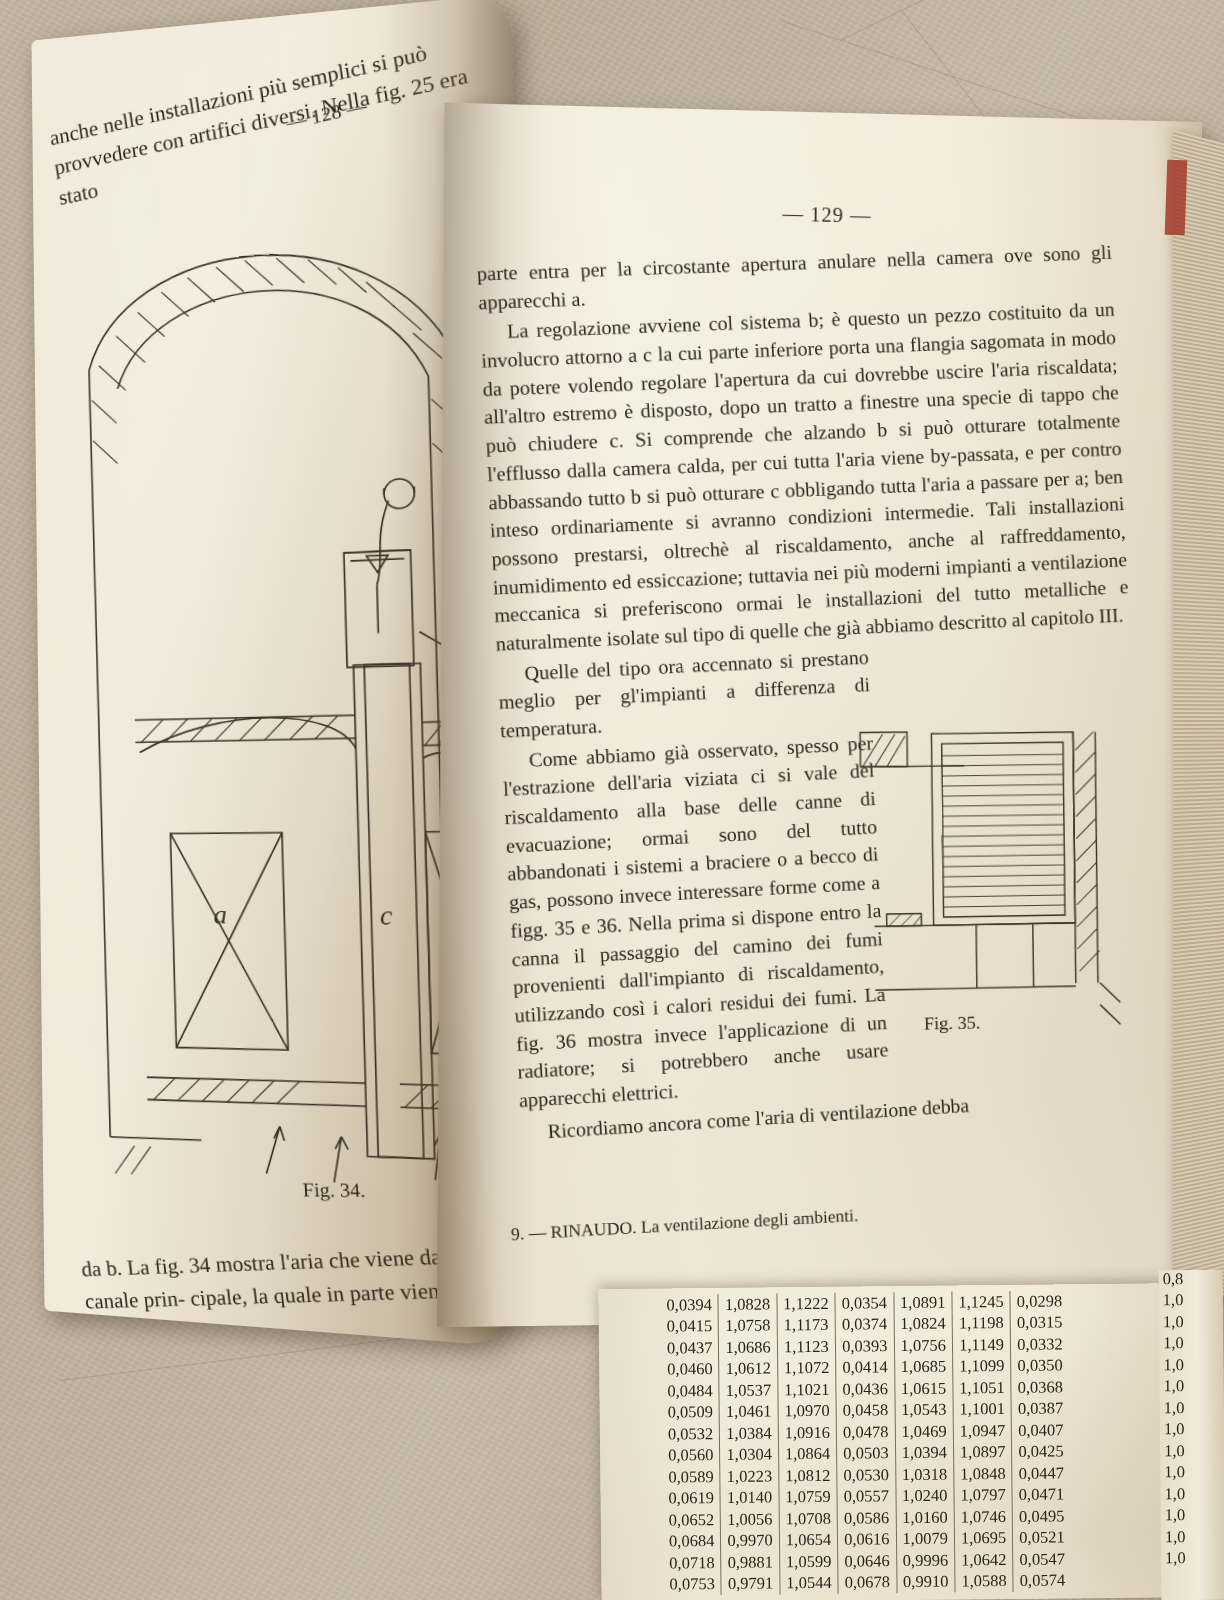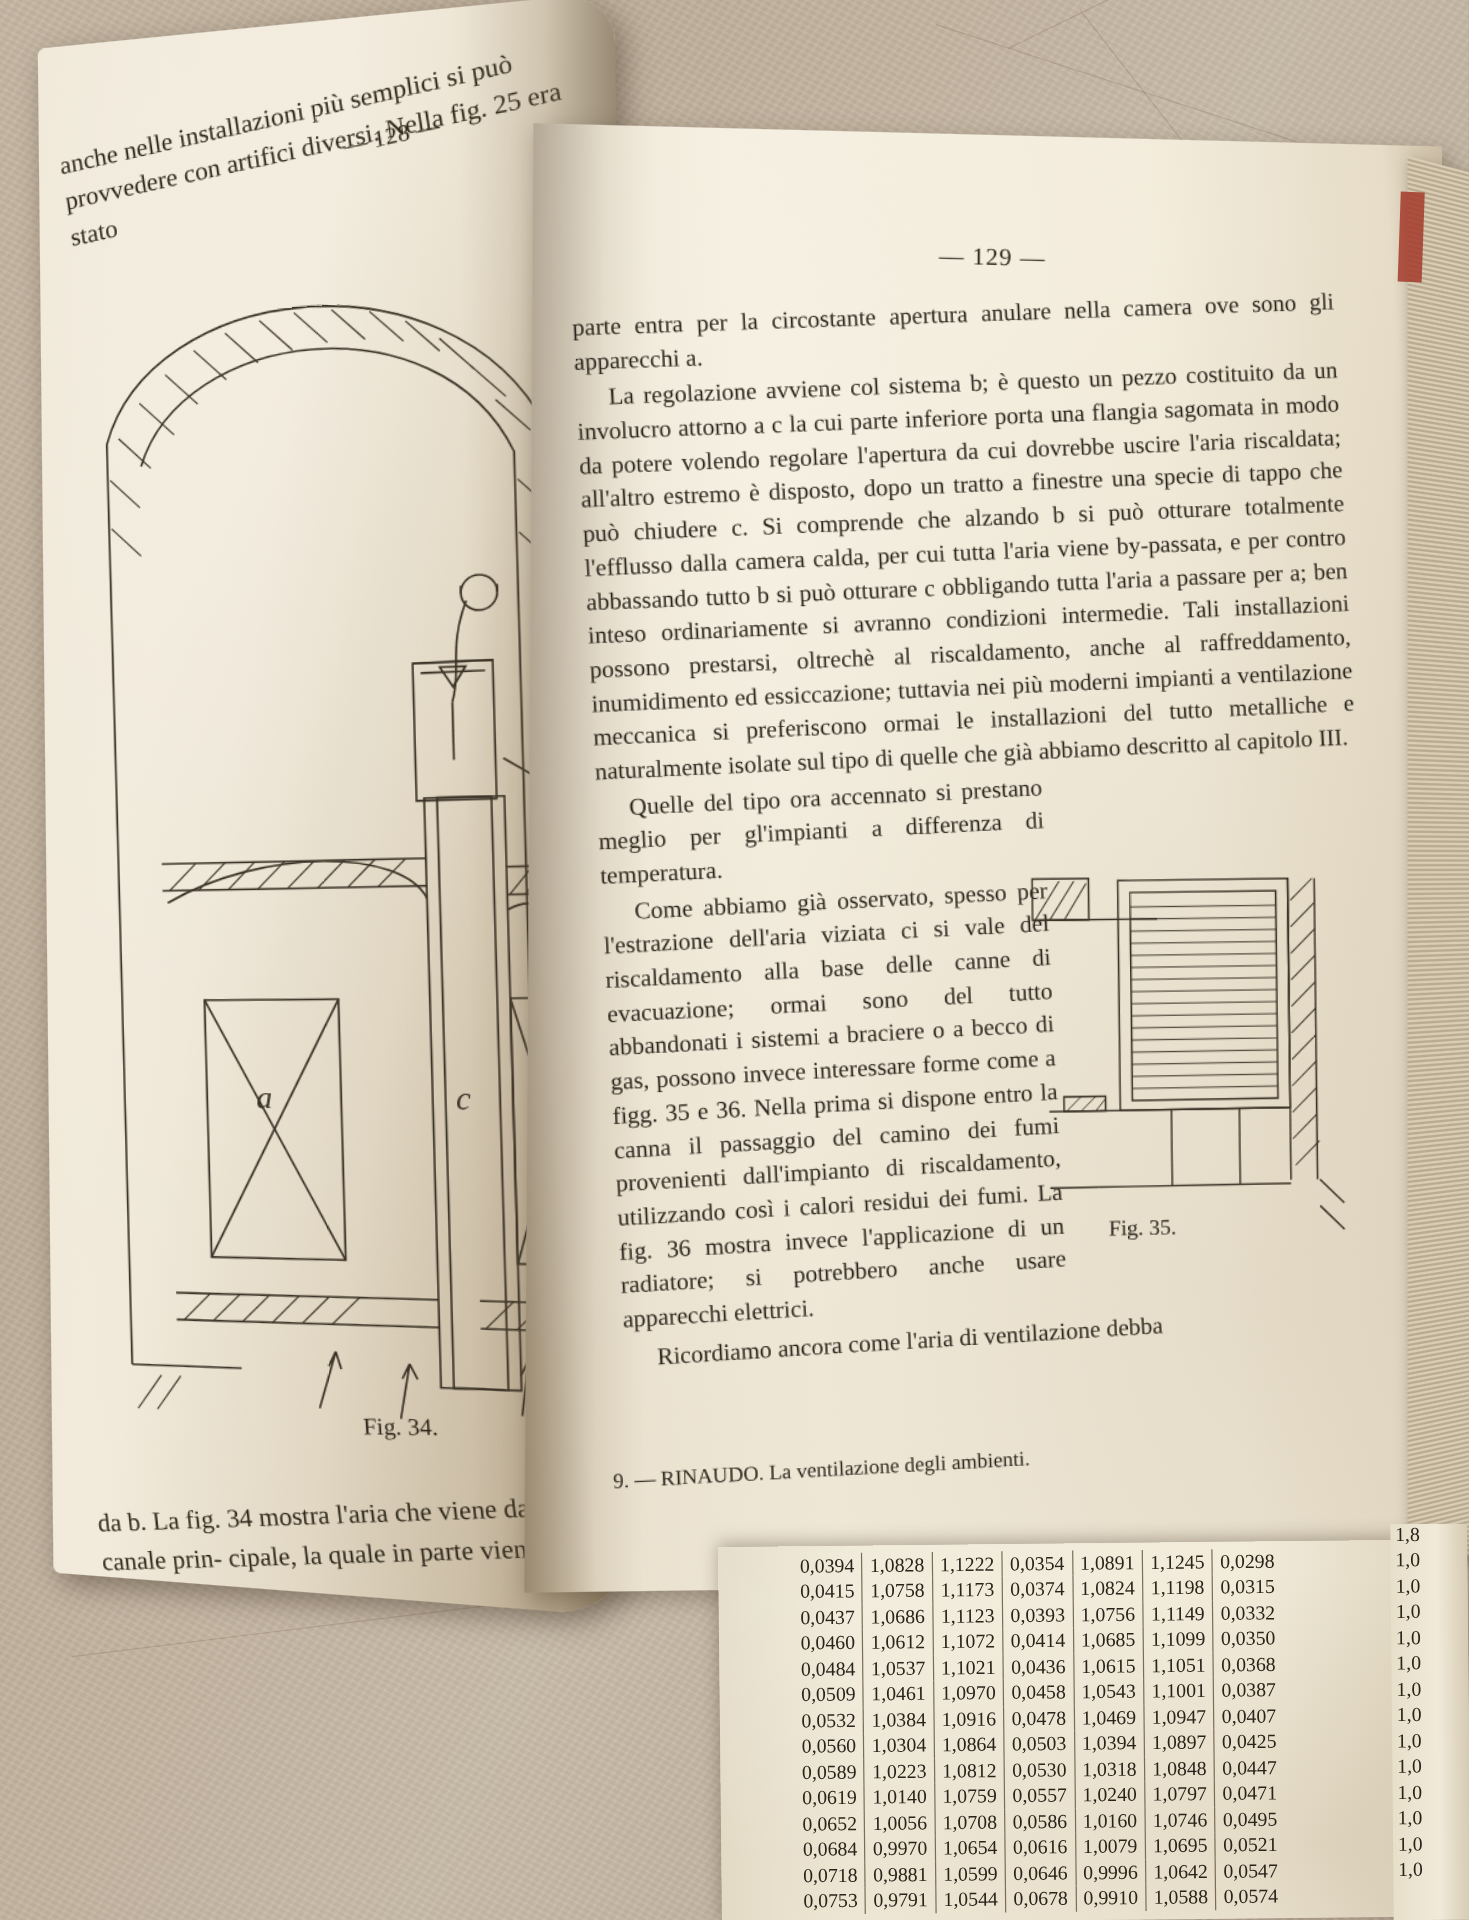--- a/index.html
+++ b/index.html
@@ -605,21 +605,21 @@
           <td>1,0588</td>
           <td>0,0574</td>
         </tr>
       </tbody>
     </table>
 </div>
 <div id="table-sheet2">
   <table class="numbers" id="tbl-right">
       <tbody>
         <tr>
-          <td>1,8</td>
+          <td>0,8</td>
         </tr>
         <tr>
           <td>1,0</td>
         </tr>
         <tr>
           <td>1,0</td>
         </tr>
         <tr>
           <td>1,0</td>
         </tr>

